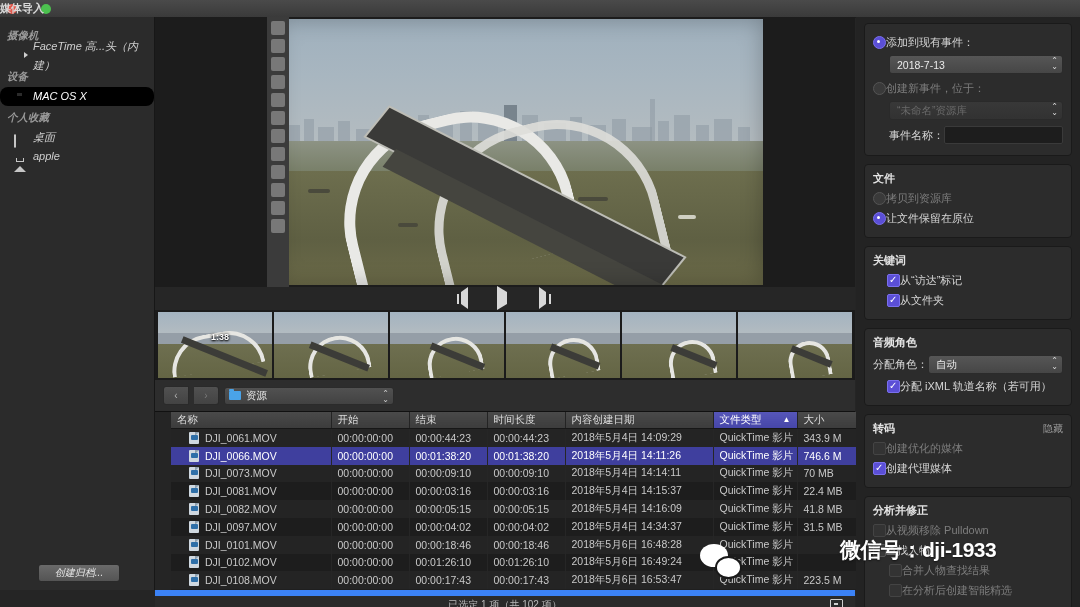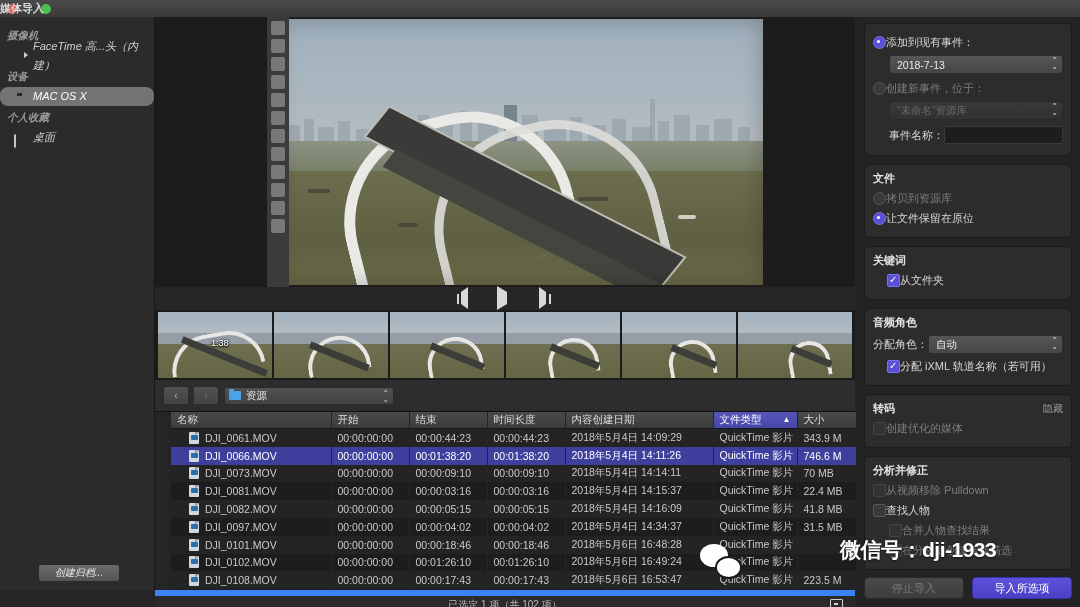--- a/index.html
+++ b/index.html
@@ -31,21 +31,21 @@
   .sidebar{
     position:absolute;left:0;top:17px;width:155px;height:573px;
     background:#2b2b2b;border-right:1px solid #171717;
     padding-top:7px;box-sizing:border-box;font-style:italic;
   }
   .sb-group{font-size:10.5px;color:#9a9a9a;padding:5px 0 3px 7px;font-weight:bold;}
   .sb-item{
     height:19px;line-height:19px;padding-left:14px;font-size:11px;color:#cfcfcf;
     display:flex;align-items:center;gap:6px;
   }
-  .sb-item.sel{background:#737373;color:#fff;border-radius:8px;}
+  .sb-item.sel{background:#000000;color:#fff;border-radius:8px;}
   .sb-ico{width:13px;height:11px;display:inline-block;position:relative;flex:0 0 13px;}
   .ico-cam{background:#cfcfcf;border-radius:1px;width:9px;height:6px;margin-left:1px;}
   .ico-cam:after{content:"";position:absolute;left:10px;top:2px;border-left:4px solid #cfcfcf;border-top:3px solid transparent;border-bottom:3px solid transparent;}
   .ico-disk{width:10px;height:10px;background:#b9b9b9;border-radius:1px;}
   .ico-disk:after{content:"";position:absolute;left:2.5px;top:1.5px;width:5px;height:3px;background:#2b2b2b;}
   .ico-desk{width:11px;height:8px;border:1.3px solid #c6c6c6;border-radius:1px;}
   .ico-home{width:0;height:0;border-left:6px solid transparent;border-right:6px solid transparent;border-bottom:6px solid #c6c6c6;margin-top:1px;}
   .ico-home:after{content:"";position:absolute;left:2px;top:7px;width:8px;height:4px;border:1.3px solid #c6c6c6;border-top:none;box-sizing:border-box;}
 
   .archive-btn{
@@ -112,21 +112,21 @@
     position:absolute;left:155px;top:310px;width:700px;height:70px;background:#1b1b1b;
     display:flex;gap:2px;padding:2px 3px;box-sizing:border-box;
   }
   .fcell{flex:1;position:relative;overflow:hidden;background:#7d8b95;}
   .fsky{position:absolute;left:0;top:0;width:100%;height:40%;background:linear-gradient(#a3b3c0,#b6bdc1);}
   .fcity{position:absolute;left:0;top:32%;width:100%;height:16%;background:#959ea7;}
   .fwater{position:absolute;left:0;top:48%;width:100%;height:52%;background:linear-gradient(#6e6f50,#646544);}
   .farch{position:absolute;left:22%;top:32%;width:62%;height:50%;border:4px solid #e6e6e2;border-bottom:none;border-radius:60px 60px 0 0;transform:rotate(-10deg);}
   .fdeck{position:absolute;left:18%;top:62%;width:80%;height:10%;background:#3c3c38;transform:rotate(22deg);}
   .badge{
-    position:absolute;left:5px;top:26px;font-size:9px;color:#fff;font-weight:normal;
+    position:absolute;left:5px;top:20px;font-size:9px;color:#fff;font-weight:bold;
     text-shadow:0 0 3px #000,0 1px 2px #000;z-index:3;padding-left:48px;
   }
 
   
   .pathbar{
     position:absolute;left:155px;top:380px;width:700px;height:32px;background:#2d2d2d;
     display:flex;align-items:center;padding-left:8px;box-sizing:border-box;gap:5px;
     border-bottom:1px solid #111;
   }
   .navbtn{
@@ -242,20 +242,24 @@
     <div class="sb-group">设备</div>
     <div class="sb-item sel">
       <span class="sb-ico"><span class="ico-disk"></span></span>
       <span>MAC OS X</span>
     </div>
 
     <div class="sb-group">个人收藏</div>
     <div class="sb-item">
       <span class="sb-ico"><span class="ico-desk"></span></span>
       <span>桌面</span>
+    </div>
+    <div class="sb-item">
+      <span class="sb-ico"><span class="ico-home"></span></span>
+      <span>apple</span>
     </div>
 
     <div class="archive-btn">创建归档...</div>
   </div>
 
   <div class="viewer">
     <div class="vleft"></div>
     <div class="vright"></div>
     <div class="vidframe">
       <div class="sky"></div>
@@ -576,20 +580,24 @@
       <div class="row">
         <span class="radio on"></span>
         <span>让文件保留在原位</span>
       </div>
     </div>
 
     <div class="panel">
       <h4>关键词</h4>
       <div class="row" style="padding-left:14px">
         <span class="cb on"></span>
+        <span>从“访达”标记</span>
+      </div>
+      <div class="row" style="padding-left:14px">
+        <span class="cb on"></span>
         <span>从文件夹</span>
       </div>
     </div>
 
     <div class="panel">
       <h4>音频角色</h4>
       <div class="row">
         <span class="lblsm">分配角色：</span>
         <span class="select" style="width:110px">
           <span>自动</span>
@@ -604,20 +612,24 @@
 
     <div class="panel">
       <h4>
         <span>转码</span>
         <span class="hideLink">隐藏</span>
       </h4>
       <div class="row dim">
         <span class="cb off-dim"></span>
         <span>创建优化的媒体</span>
       </div>
+      <div class="row">
+        <span class="cb on"></span>
+        <span>创建代理媒体</span>
+      </div>
     </div>
 
     <div class="panel">
       <h4>分析并修正</h4>
       <div class="row dim">
         <span class="cb off-dim"></span>
         <span>从视频移除 Pulldown</span>
       </div>
       <div class="row">
         <span class="cb"></span>
@@ -626,24 +638,20 @@
       <div class="row dim indent">
         <span class="cb off-dim"></span>
         <span>合并人物查找结果</span>
       </div>
       <div class="row dim indent">
         <span class="cb off-dim"></span>
         <span>在分析后创建智能精选</span>
       </div>
     </div>
 
-    <div class="btnrow">
-      <div class="btn ghost">停止导入</div>
-      <div class="btn primary">导入所选项</div>
-    </div>
   </div>
 
   <div class="wm2">
     <span class="b1"></span>
       <span class="b2"></span>
   </div>
   <div class="wm">
     <span class="txt">微信号：dji-1933</span>
   </div>
 

